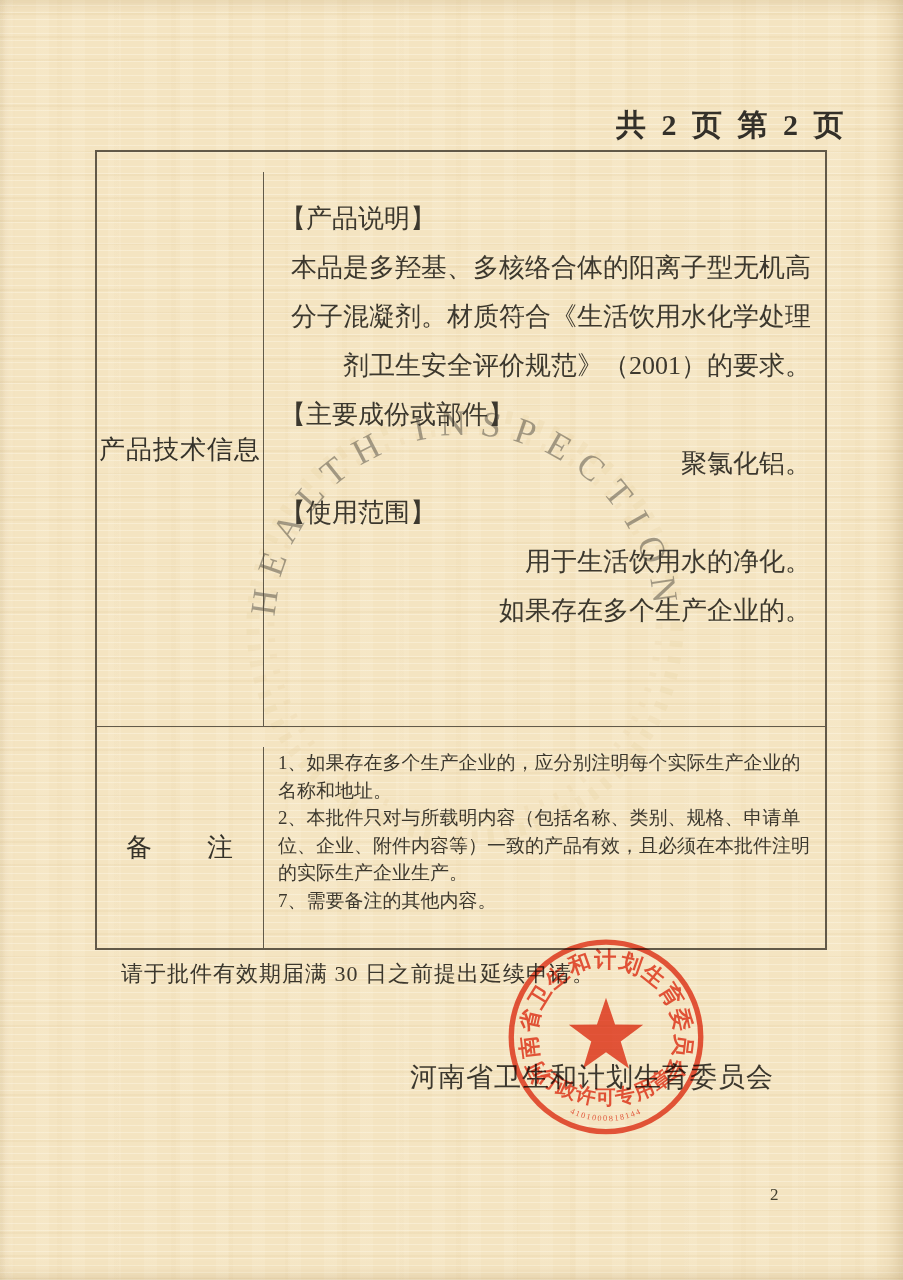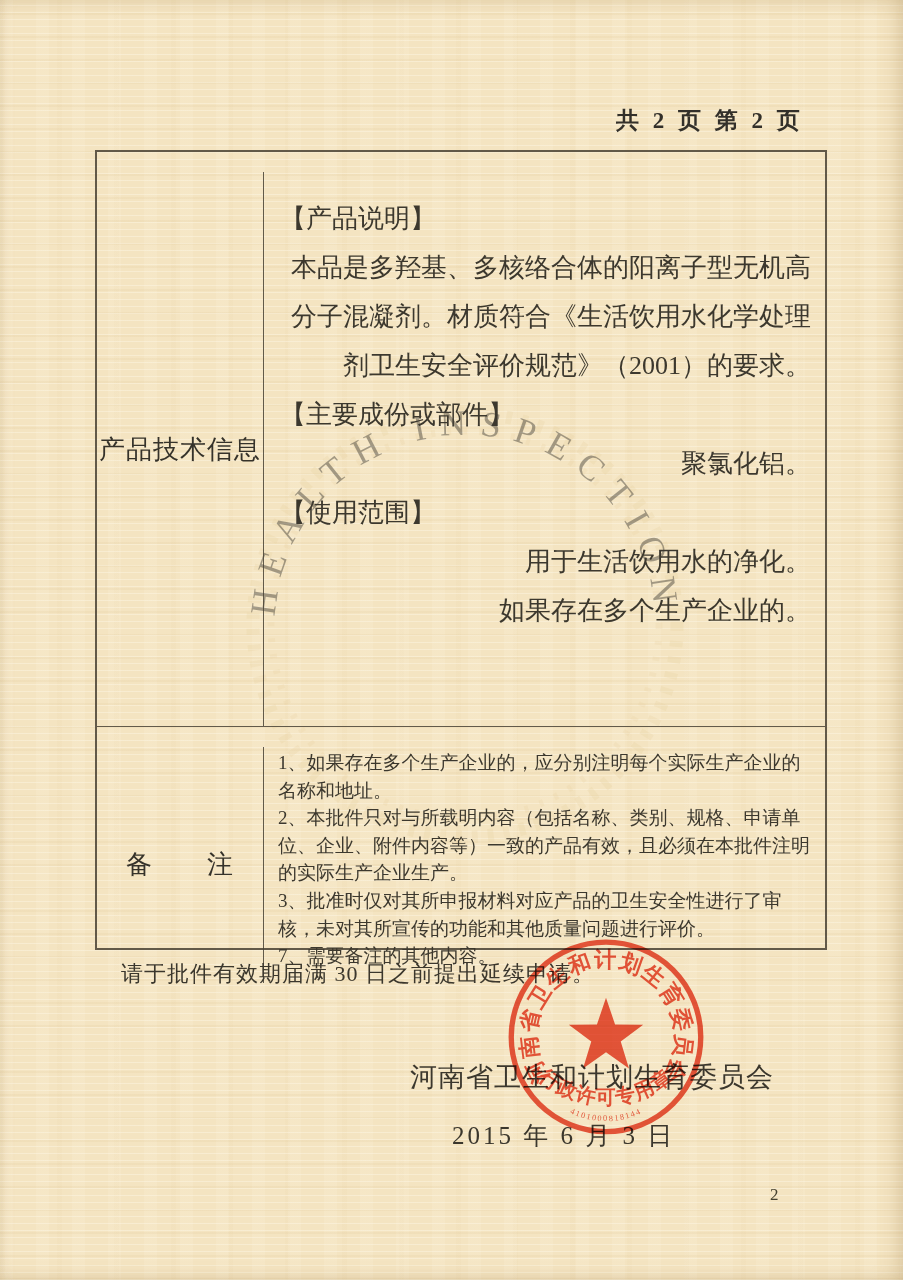--- a/index.html
+++ b/index.html
@@ -18,21 +18,21 @@
     box-shadow:
       inset -16px 0 22px -12px rgba(150,118,66,.28),
       inset 10px 0 18px -12px rgba(150,118,66,.18),
       inset 0 -12px 18px -10px rgba(150,118,66,.16),
       inset 0 14px 20px -14px rgba(150,118,66,.14);
     color:#3e3a2f;
   }
   .watermark{position:absolute;left:225px;top:385px;width:480px;height:480px;opacity:.62;pointer-events:none;}
   .pagination{
     position:absolute;left:616px;top:105px;
-    font-size:23px;font-weight:bold;letter-spacing:4px;color:#33302a;white-space:nowrap;
+    font-size:30px;font-weight:bold;letter-spacing:4px;color:#33302a;white-space:nowrap;
   }
   .doc-table{
     position:absolute;left:95px;top:150px;width:732px;height:800px;
     box-sizing:border-box;border:2px solid rgba(72,65,50,.85);
     display:grid;grid-template-columns:167px 1fr;grid-template-rows:575px 1fr;
     background:transparent;
   }
   .cell{box-sizing:border-box;min-width:0;}
   .col1{border-right:1.6px solid rgba(72,65,50,.85);margin-top:20px;}
   .row1{border-bottom:1.6px solid rgba(72,65,50,.85);}
@@ -91,28 +91,26 @@
       <div class="h">【使用范围】</div>
       <div class="p">用于生活饮用水的净化。</div>
       <div class="p">如果存在多个生产企业的。</div>
     </div>
     <div class="cell col1 label-cell">
       <span class="label-text">备　　注</span>
     </div>
     <div class="cell notes">
       <div class="note">1、如果存在多个生产企业的，应分别注明每个实际生产企业的名称和地址。</div>
       <div class="note">2、本批件只对与所载明内容（包括名称、类别、规格、申请单位、企业、附件内容等）一致的产品有效，且必须在本批件注明的实际生产企业生产。</div>
-      <div class="note">3、批准时仅对其所申报材料对应产品的卫生安全性进行了审核，未对其所宣传的功能和其他质量问题进行评价。</div>
       <div class="note">7、需要备注的其他内容。</div>
     </div>
   </div>
 
   <div class="notice">请于批件有效期届满 30 日之前提出延续申请。</div>
   <div class="issuer">河南省卫生和计划生育委员会</div>
-  <div class="issue-date">2015 年 6 月 3 日</div>
   <div class="pagenum">2</div>
 
   <svg class="seal" viewBox="0 0 200 200" aria-hidden="true">
     <defs>
       <path id="sealArc" d="M 41.1 130 A 68 68 0 1 1 158.9 130" fill="none"></path>
       <path id="sealBanner" d="M 42 143 A 100 100 0 0 0 158 143" fill="none"></path>
       <path id="sealSerial" d="M 53 163 A 82 82 0 0 0 147 163" fill="none"></path>
     </defs>
     <circle cx="100" cy="96" r="92" fill="none" stroke-width="5.2" opacity="0.95" stroke="#e8432b"></circle>
     <text font-size="21.5" font-weight="bold" letter-spacing="1.5" text-anchor="middle" opacity="0.95">

